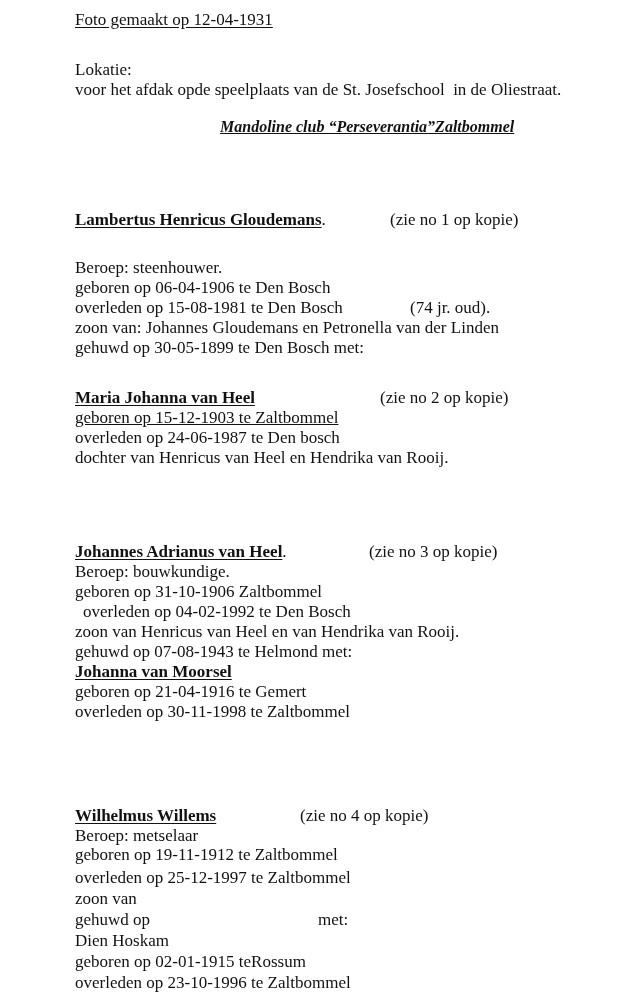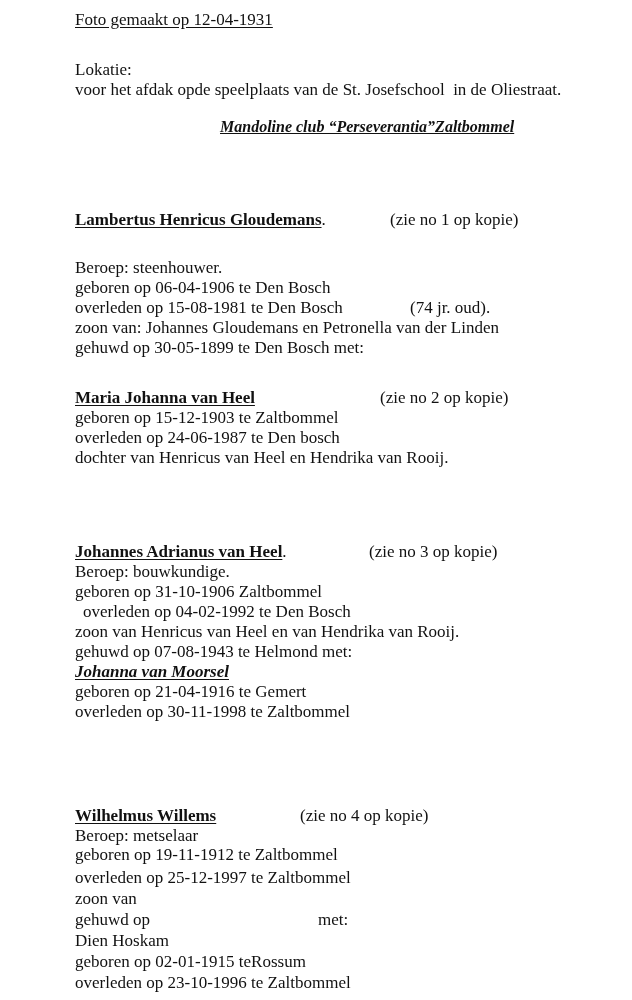--- a/index.html
+++ b/index.html
@@ -30,34 +30,34 @@
     <div class="line" style="top:278px;">geboren op 06-04-1906 te Den Bosch</div>
     <div class="line" style="top:298px;">overleden op 15-08-1981 te Den Bosch</div>
     <div class="ref" style="top:298px; left:410px;">(74 jr. oud).</div>
     <div class="line" style="top:318px;">zoon van: Johannes Gloudemans en Petronella van der Linden</div>
     <div class="line" style="top:338px;">gehuwd op 30-05-1899 te Den Bosch met:</div>
   </div>
 
   <div>
     <div class="line b u" style="top:388px;">Maria Johanna van Heel</div>
     <div class="ref" style="top:388px; left:380px;">(zie no 2 op kopie)</div>
-    <div class="line" style="top:408px;">geboren op 15-12-1903 te Zaltbommel</div>
+    <div class="line" style="top:408px;text-decoration:underline;">geboren op 15-12-1903 te Zaltbommel</div>
     <div class="line" style="top:428px;">overleden op 24-06-1987 te Den bosch</div>
     <div class="line" style="top:448px;">dochter van Henricus van Heel en Hendrika van Rooij.</div>
   </div>
 
   <div>
     <div class="line" style="top:542px;"><span class="b u">Johannes Adrianus van Heel</span><span>.</span></div>
     <div class="ref" style="top:542px; left:369px;">(zie no 3 op kopie)</div>
     <div class="line" style="top:562px;">Beroep: bouwkundige.</div>
     <div class="line" style="top:582px;">geboren op 31-10-1906 Zaltbommel</div>
     <div class="line" style="top:602px;margin-left:8px;">overleden op 04-02-1992 te Den Bosch</div>
     <div class="line" style="top:622px;">zoon van Henricus van Heel en van Hendrika van Rooij.</div>
     <div class="line" style="top:642px;">gehuwd op 07-08-1943 te Helmond met:</div>
-    <div class="line b u" style="top:662px;font-style:italic;">Johanna van Moorsel</div>
+    <div class="line b u" style="top:662px;">Johanna van Moorsel</div>
     <div class="line" style="top:682px;">geboren op 21-04-1916 te Gemert</div>
     <div class="line" style="top:702px;">overleden op 30-11-1998 te Zaltbommel</div>
   </div>
 
   <div>
     <div class="line b u" style="top:806px;">Wilhelmus Willems</div>
     <div class="ref" style="top:806px; left:300px;">(zie no 4 op kopie)</div>
     <div class="line" style="top:826px;">Beroep: metselaar</div>
     <div class="line" style="top:845px;">geboren op 19-11-1912 te Zaltbommel</div>
     <div class="line" style="top:868px;text-align:center;">overleden op 25-12-1997 te Zaltbommel</div>

